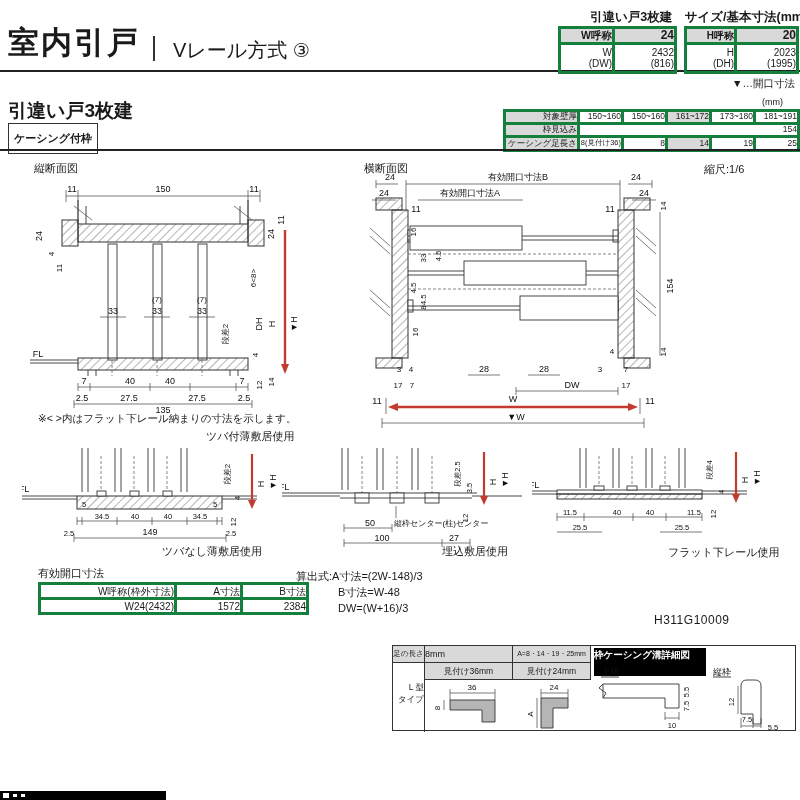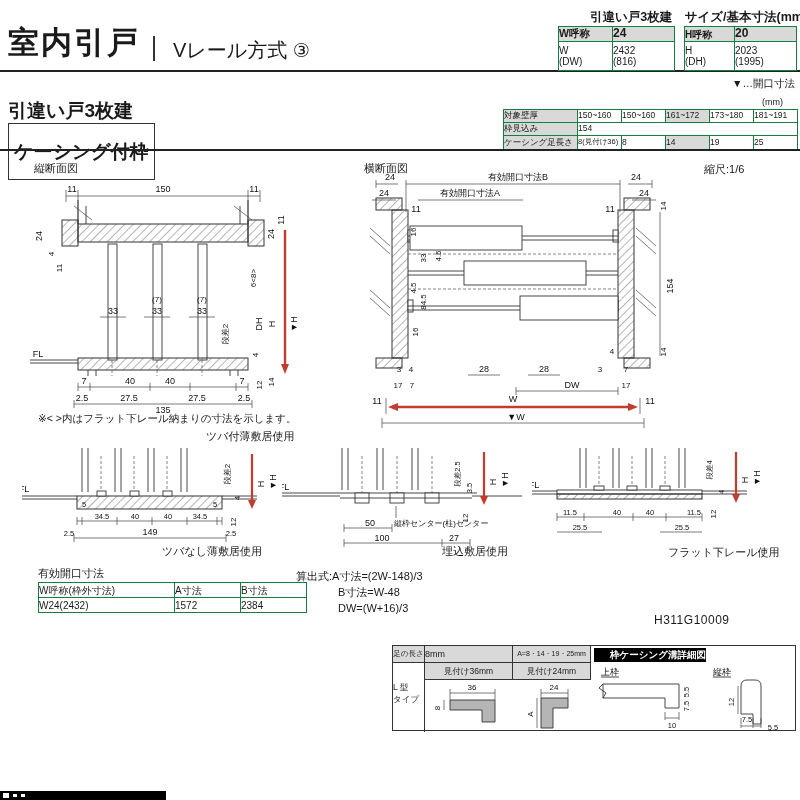--- a/index.html
+++ b/index.html
@@ -1,21 +1,21 @@
 <!DOCTYPE html>
 <html><head>
 <meta charset="utf-8">
 <style>
   *{margin:0;padding:0;box-sizing:border-box}
   html,body{background:#fff}
   body{width:800px;height:800px;position:relative;font-family:"Liberation Sans","DejaVu Sans",sans-serif;color:#1a1a1a;overflow:hidden}
   .abs{position:absolute}
   .rule{position:absolute;left:0;width:800px;height:2px;background:#222}
   table{border-collapse:collapse}
-  td{border:1px solid #15803d;text-align:left;vertical-align:middle;line-height:1.1}
+  td{border:3px solid #15803d;text-align:right;vertical-align:middle;line-height:1.1}
   .hdcell{background:#d9d9d9;font-weight:bold}
   .sh{background:#d9d9d9}
   .sm{font-size:7.5px}
   
   .ln{stroke:#333;stroke-width:0.9;fill:none}
   .lnt{stroke:#444;stroke-width:0.7;fill:none}
   .dsh{stroke:#555;stroke-width:0.7;stroke-dasharray:3 2;fill:none}
   .wh{fill:#fff;stroke:#333;stroke-width:0.9}
   .gray{fill:#b5b5b5;stroke:#333;stroke-width:0.9}
   svg text{fill:#111;font-family:"Liberation Sans","DejaVu Sans",sans-serif}
@@ -61,21 +61,21 @@
     </tr>
     <tr>
       <td style="height:29px"><span>H</span><br><span>(DH)</span></td>
       <td><span>2023</span><br><span>(1995)</span></td>
     </tr>
   </tbody>
     </table>
   <div class="abs" style="left:640px;top:77px;width:155px;text-align:right;font-size:10.5px">▼…開口寸法</div>
 
   <div class="abs" style="left:8px;top:98px;font-size:19px;font-weight:bold">引違い戸3枚建</div>
-  <div class="abs" style="left:8px;top:123px;font-size:19px;font-weight:bold;border:1.5px solid #333;padding:17px 5px;line-height:21px">ケーシング付枠</div>
+  <div class="abs" style="left:8px;top:123px;font-size:11px;font-weight:bold;border:1.5px solid #333;padding:4px 5px;line-height:21px">ケーシング付枠</div>
 
   <div class="abs" style="left:762px;top:97px;font-size:9px">(mm)</div>
   <table class="abs" style="left:503px;top:109px;font-size:8.5px">
     <tbody>
         <tr>
       <td class="sh" style="width:74px;height:13px">対象壁厚</td>
       <td style="width:44px">150~160</td>
       <td style="width:44px">150~160</td>
       <td class="sh" style="width:44px">161~172</td>
       <td style="width:44px">173~180</td>
@@ -493,21 +493,21 @@
     <div style="padding-left:42px">B寸法=W-48</div>
     <div style="padding-left:42px">DW=(W+16)/3</div>
   </div>
 
   <div class="abs" style="left:654px;top:613px;font-size:12px;letter-spacing:0.5px">H311G10009</div>
 
   <div class="abs" style="left:392px;top:645px;width:404px;height:86px;border:1px solid #333">
     <div class="abs hdcell" style="left:0;top:0;width:32px;height:17px;border-right:1px solid #333;border-bottom:1px solid #333;font-size:7.5px;font-weight:normal;text-align:center;line-height:16px">足の長さ</div>
     <div class="abs hdcell" style="left:32px;top:0;width:88px;height:17px;border-right:1px solid #333;border-bottom:1px solid #333;font-size:9px;font-weight:normal;text-align:left;line-height:16px">8mm</div>
     <div class="abs hdcell" style="left:120px;top:0;width:78px;height:17px;border-right:1px solid #333;border-bottom:1px solid #333;font-size:7px;font-weight:normal;text-align:center;line-height:16px">A=8・14・19・25mm</div>
-    <div class="abs" style="left:0;top:17px;width:32px;height:69px;border-right:1px solid #333;font-size:8.5px;text-align:left;padding-top:18px;line-height:12px">
+    <div class="abs" style="left:0;top:17px;width:32px;height:69px;border-right:1px solid #333;font-size:8.5px;text-align:right;padding-top:18px;line-height:12px">
       <span>L 型</span><br>
       <span>タイプ</span>
     </div>
     <div class="abs hdcell" style="left:32px;top:17px;width:88px;height:17px;border-right:1px solid #333;border-bottom:1px solid #333;font-size:8.5px;font-weight:normal;text-align:center;line-height:16px">見付け36mm</div>
     <div class="abs hdcell" style="left:120px;top:17px;width:78px;height:17px;border-right:1px solid #333;border-bottom:1px solid #333;font-size:8.5px;font-weight:normal;text-align:center;line-height:16px">見付け24mm</div>
 
     <svg class="abs" style="left:32px;top:34px" width="88" height="52" viewBox="0 0 88 52">
       <text class="dm8" x="47" y="10">36</text>
       <line class="lnt" x1="25" y1="13" x2="70" y2="13"></line>
       <line class="lnt" x1="25" y1="9" x2="25" y2="20"></line>
@@ -520,21 +520,21 @@
     <svg class="abs" style="left:120px;top:34px" width="78" height="52" viewBox="0 0 78 52">
       <text class="dm8" x="41" y="10">24</text>
       <line class="lnt" x1="28" y1="13" x2="55" y2="13"></line>
       <line class="lnt" x1="28" y1="9" x2="28" y2="18"></line>
         <line class="lnt" x1="55" y1="9" x2="55" y2="18"></line>
       <polygon class="gray" points="28,18 55,18 55,28 40,28 40,48 28,48"></polygon>
       <text class="dm8" x="20" y="34" transform="rotate(-90 20 34)">A</text>
       <line class="lnt" x1="24" y1="18" x2="24" y2="48"></line>
     </svg>
 
-    <div class="abs blackbar" style="left:201px;top:2px;width:112px;height:14px;color:#fff;font-size:9.5px;font-weight:bold;text-align:right;line-height:14px">枠ケーシング溝詳細図</div>
+    <div class="abs blackbar" style="left:201px;top:2px;width:112px;height:28px;color:#fff;font-size:9.5px;font-weight:bold;text-align:left;line-height:14px">枠ケーシング溝詳細図</div>
     <svg class="abs" style="left:198px;top:16px" width="206" height="70" viewBox="0 0 206 70">
       <text x="10" y="13" style="font-size:9px" text-anchor="start">上枠</text>
       <line class="ln" x1="10" y1="15" x2="28" y2="15"></line>
       <polygon class="wh" points="12,22 88,22 88,46 74,46 74,36 12,36"></polygon>
       <polyline class="ln" points="12,22 8,26 15,31 12,36"></polyline>
       <text class="dm7" x="98" y="30" transform="rotate(-90 98 30)">5.5</text>
       <text class="dm7" x="98" y="44" transform="rotate(-90 98 44)">7.5</text>
       <line class="lnt" x1="74" y1="50" x2="74" y2="58"></line>
         <line class="lnt" x1="88" y1="50" x2="88" y2="58"></line>
       <line class="lnt" x1="74" y1="56" x2="88" y2="56"></line>

